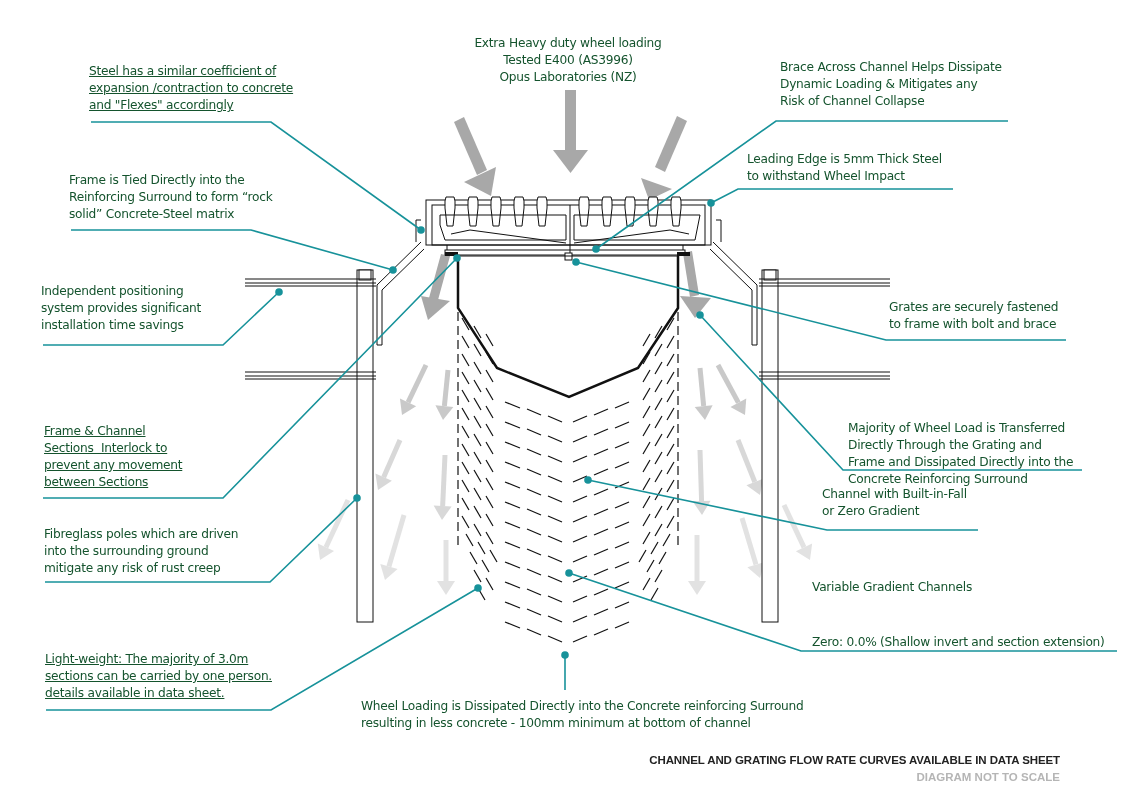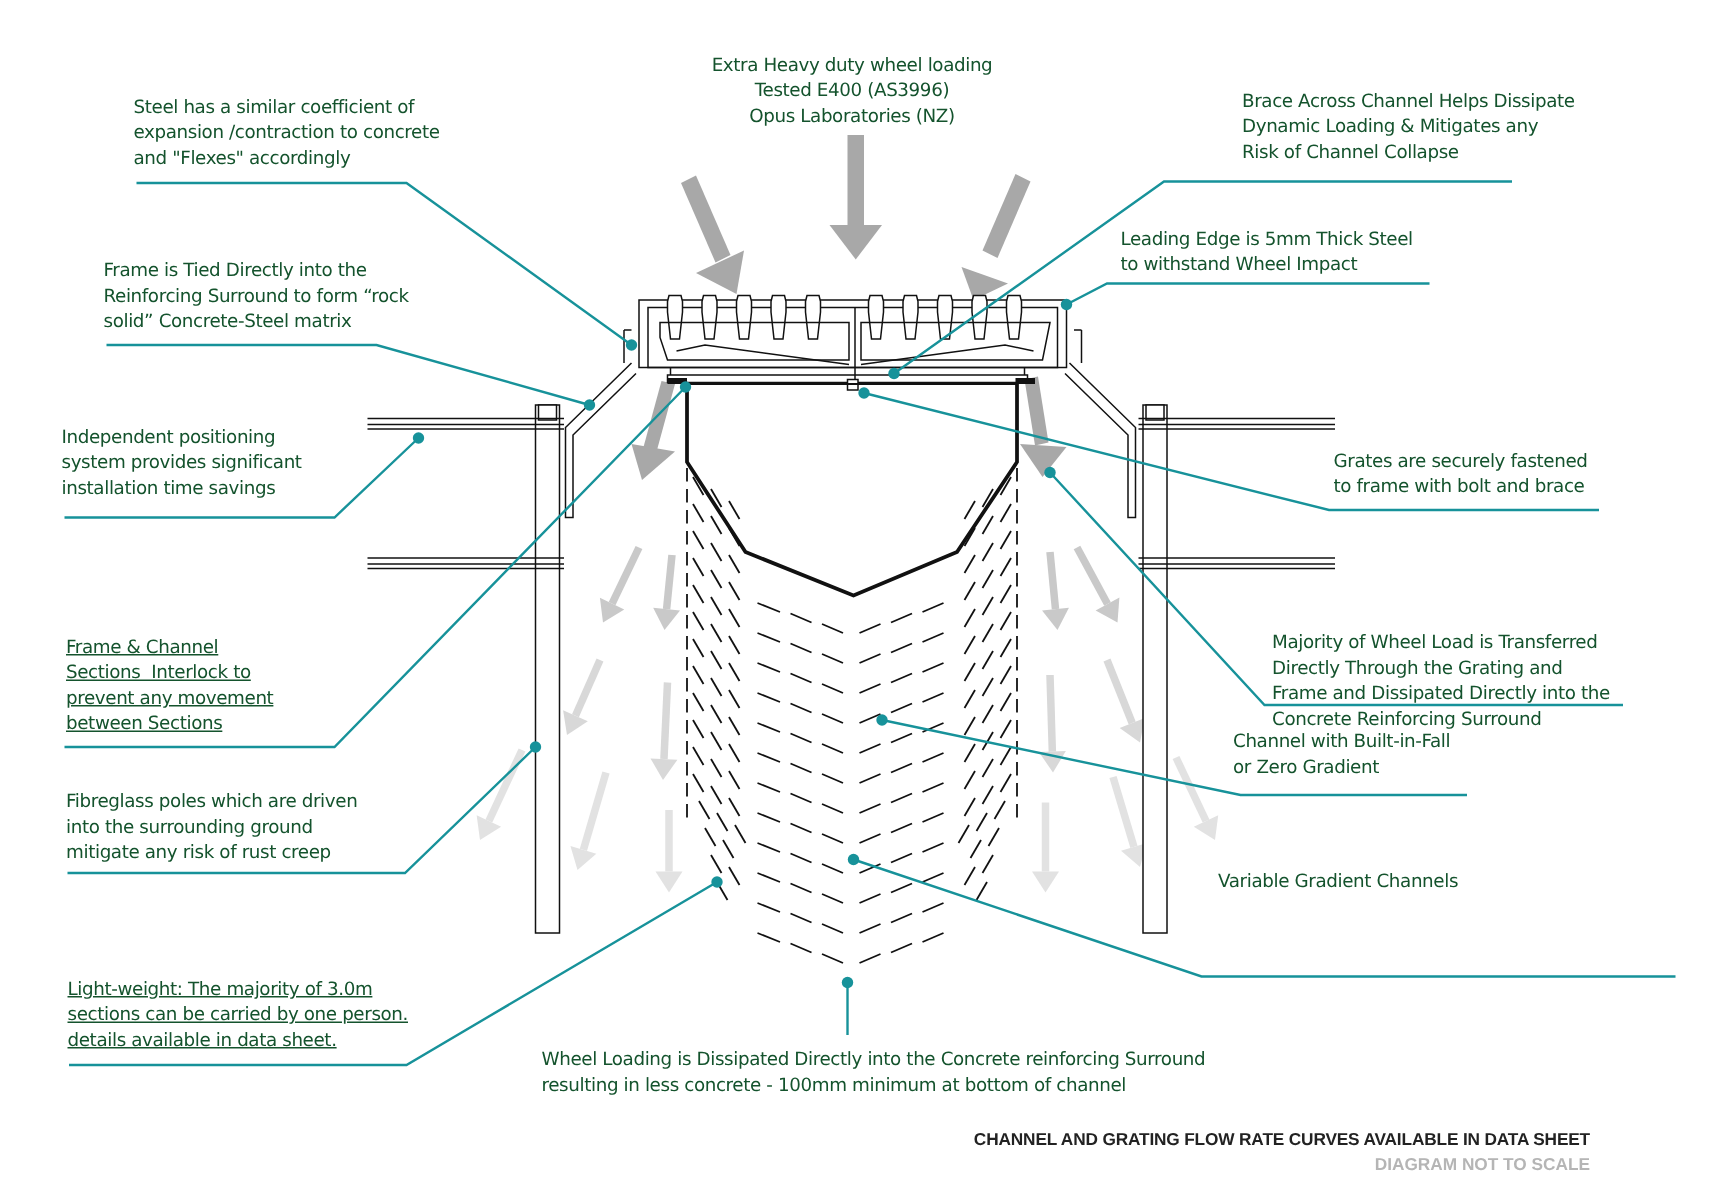--- a/index.html
+++ b/index.html
@@ -402,54 +402,55 @@
     <circle cx="700" cy="315" r="3.8"></circle>
     <circle cx="588" cy="480" r="3.8"></circle>
     <circle cx="569" cy="573" r="3.8"></circle>
     <circle cx="565" cy="655" r="3.8"></circle>
   </g>
 </svg>
 
 <div class="lbl center" style="left:450px; top:35px; width:236px;">Extra Heavy duty wheel loading
 Tested E400 (AS3996)
 Opus Laboratories (NZ)</div>
-<div class="lbl" style="left:89px; top:63px;">Steel has a similar coefficient of
+<div class="lbl" style="left:89px; top:63px;text-decoration:underline;">Steel has a similar coefficient of
 expansion /contraction to concrete
 and "Flexes" accordingly</div>
 <div class="lbl" style="left:69px; top:172px;">Frame is Tied Directly into the
 Reinforcing Surround to form “rock
 solid” Concrete-Steel matrix</div>
 <div class="lbl" style="left:41px; top:283px;">Independent positioning
 system provides significant
 installation time savings</div>
 <div class="lbl" style="left:44px; top:423px;text-decoration:underline;">Frame &amp; Channel
 Sections  Interlock to
 prevent any movement
 between Sections</div>
 <div class="lbl" style="left:44px; top:526px;">Fibreglass poles which are driven
 into the surrounding ground
 mitigate any risk of rust creep</div>
 <div class="lbl" style="left:45px; top:651px;text-decoration:underline;">Light-weight: The majority of 3.0m
 sections can be carried by one person.
 details available in data sheet.</div>
-<div class="lbl" style="left:780px; top:59px;margin-left:48px;">Brace Across Channel Helps Dissipate
+<div class="lbl" style="left:780px; top:59px;">Brace Across Channel Helps Dissipate
 Dynamic Loading &amp; Mitigates any
 Risk of Channel Collapse</div>
 <div class="lbl" style="left:747px; top:151px;">Leading Edge is 5mm Thick Steel
 to withstand Wheel Impact</div>
 <div class="lbl" style="left:889px; top:299px;">Grates are securely fastened
 to frame with bolt and brace</div>
 <div class="lbl" style="left:848px; top:396px;margin-top:24px;">Majority of Wheel Load is Transferred
 Directly Through the Grating and
 Frame and Dissipated Directly into the
 Concrete Reinforcing Surround</div>
 <div class="lbl" style="left:822px; top:486px;">Channel with Built-in-Fall
 or Zero Gradient</div>
 
 <div class="lbl" style="left:812px; top:545px;">
   <span class="grad-line">Variable Gradient Channels</span>
+  <span class="grad-line">Zero: 0.0% (Shallow invert and section extension)</span>
 </div>
 
 <div class="lbl" style="left:361px; top:698px;">Wheel Loading is Dissipated Directly into the Concrete reinforcing Surround
 resulting in less concrete - 100mm minimum at bottom of channel</div>
 
 <div class="foot1">CHANNEL AND GRATING FLOW RATE CURVES AVAILABLE IN DATA SHEET</div>
 <div class="foot2">DIAGRAM NOT TO SCALE</div>
 
 </body></html>

